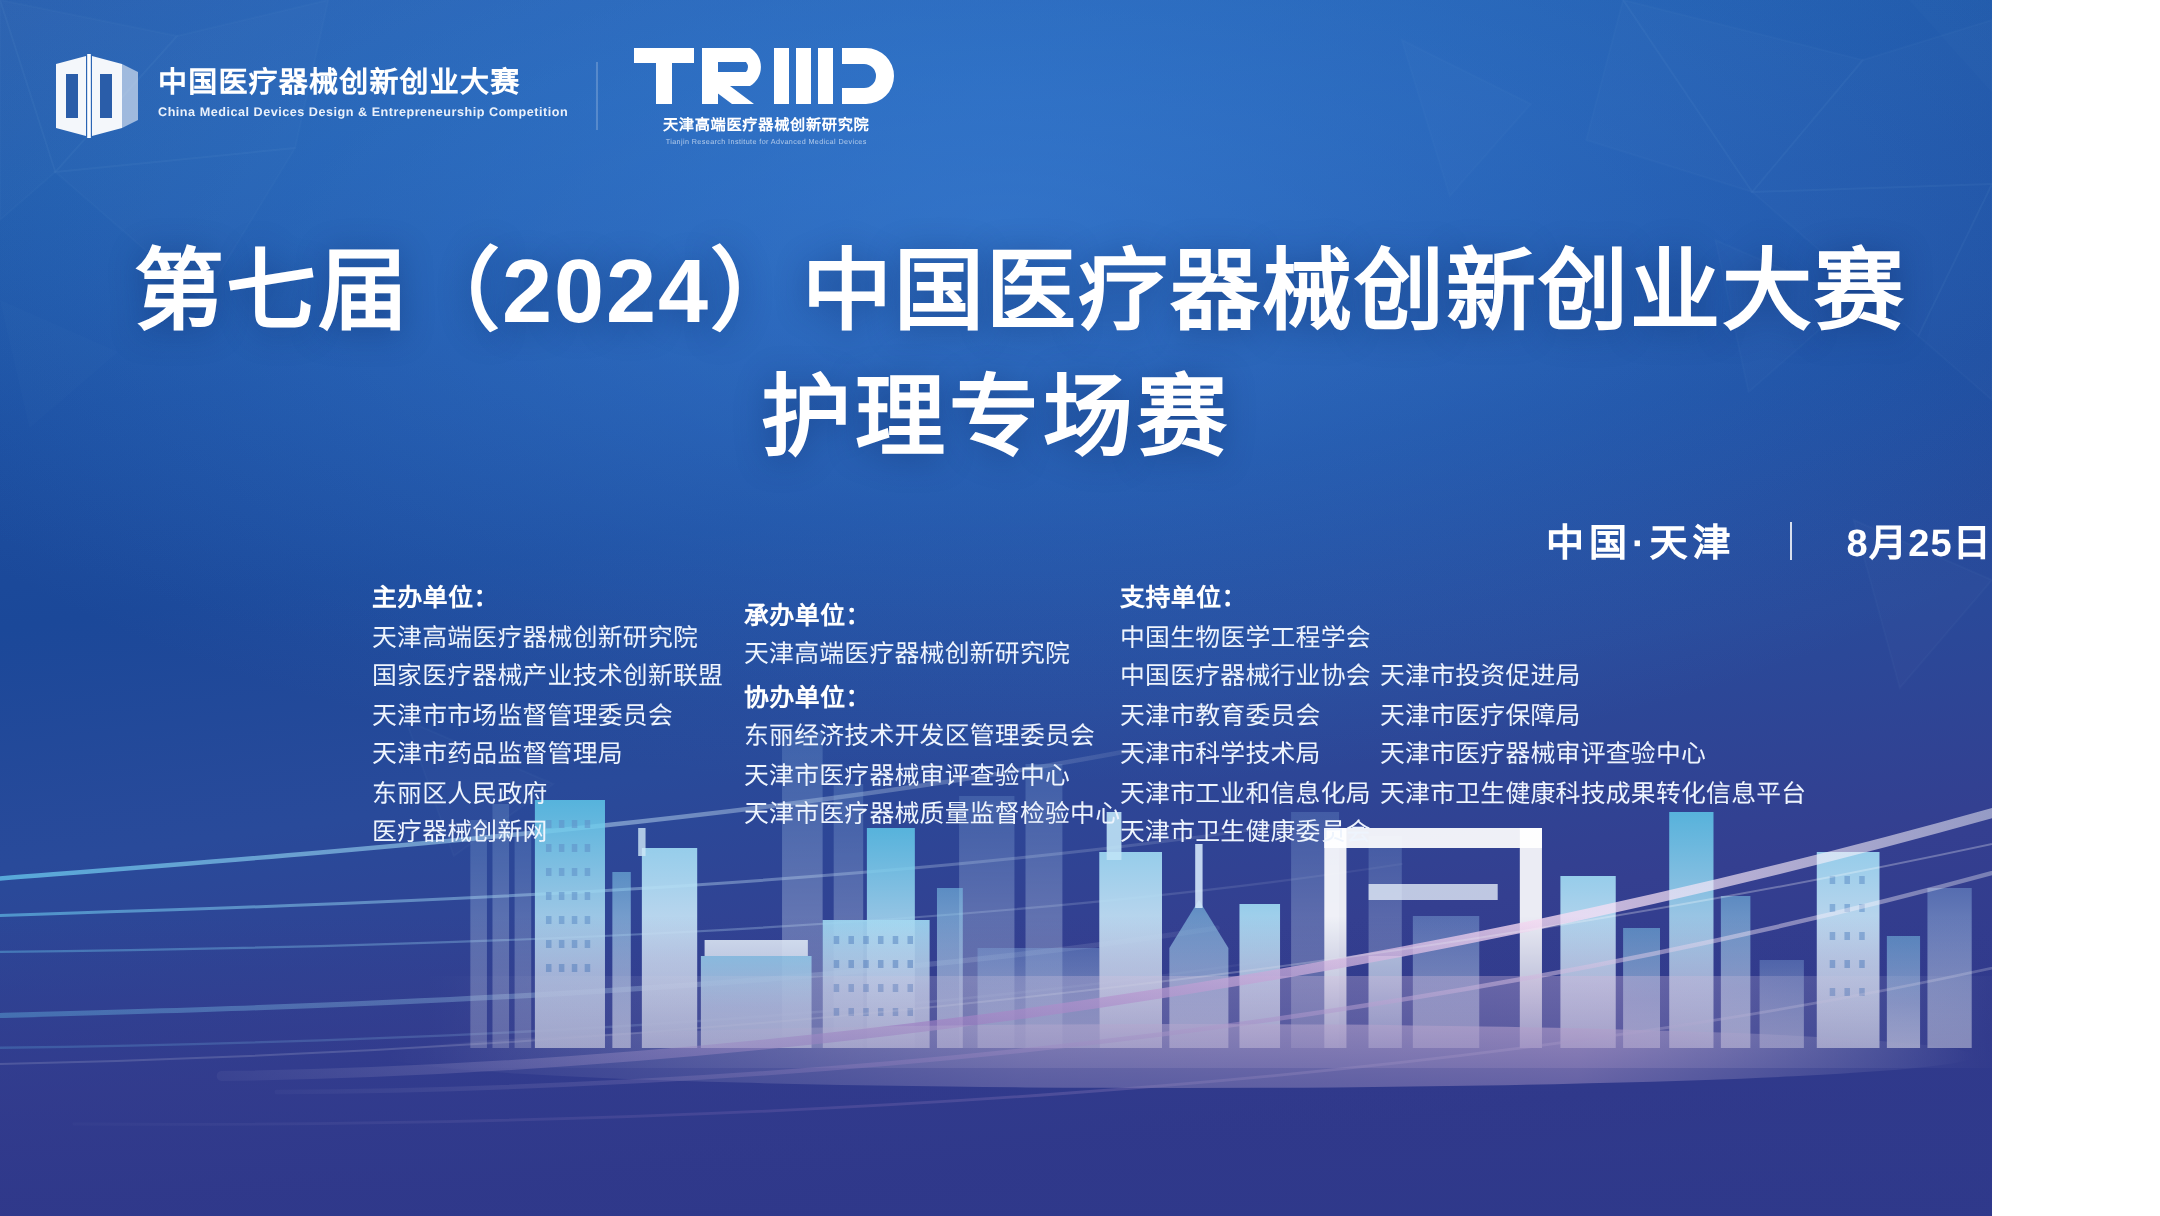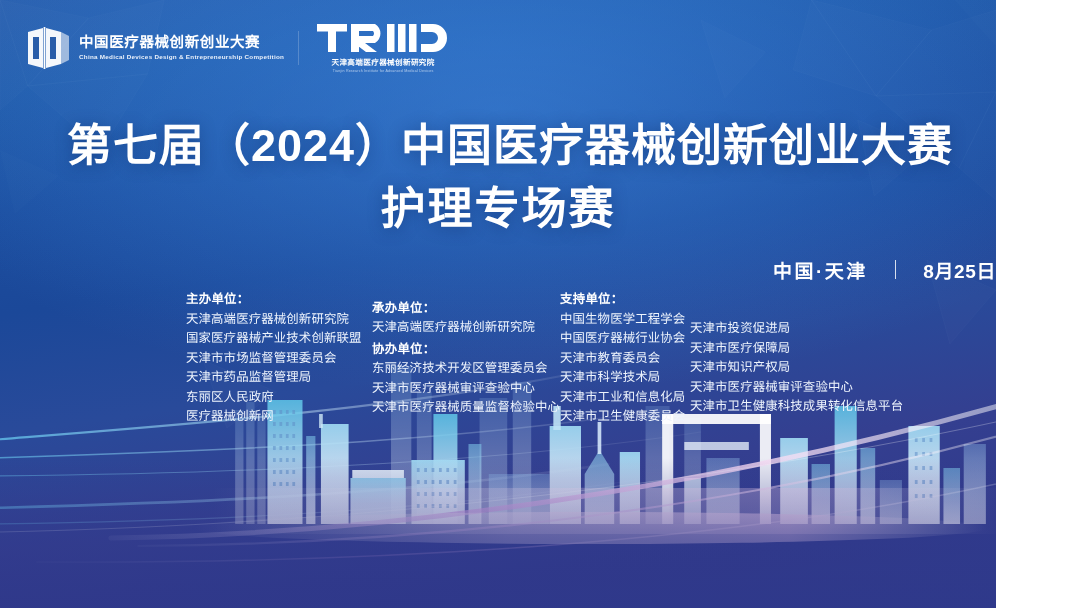--- a/index.html
+++ b/index.html
@@ -246,21 +246,20 @@
         <div class="org-item">天津市工业和信息化局</div>
         <div class="org-item">天津市卫生健康委员会</div>
       </div>
     </div>
 
     <div class="col col-4">
       <div class="blk">
         <div class="spacer-row"></div>
         <div class="org-item">天津市投资促进局</div>
         <div class="org-item">天津市医疗保障局</div>
-        <div class="org-item">天津市知识产权局</div>
         <div class="org-item">天津市医疗器械审评查验中心</div>
         <div class="org-item">天津市卫生健康科技成果转化信息平台</div>
       </div>
     </div>
 
   </div>
 
   <div class="scene">
     <svg viewBox="0 0 1080 260" preserveAspectRatio="none">
       <defs>

